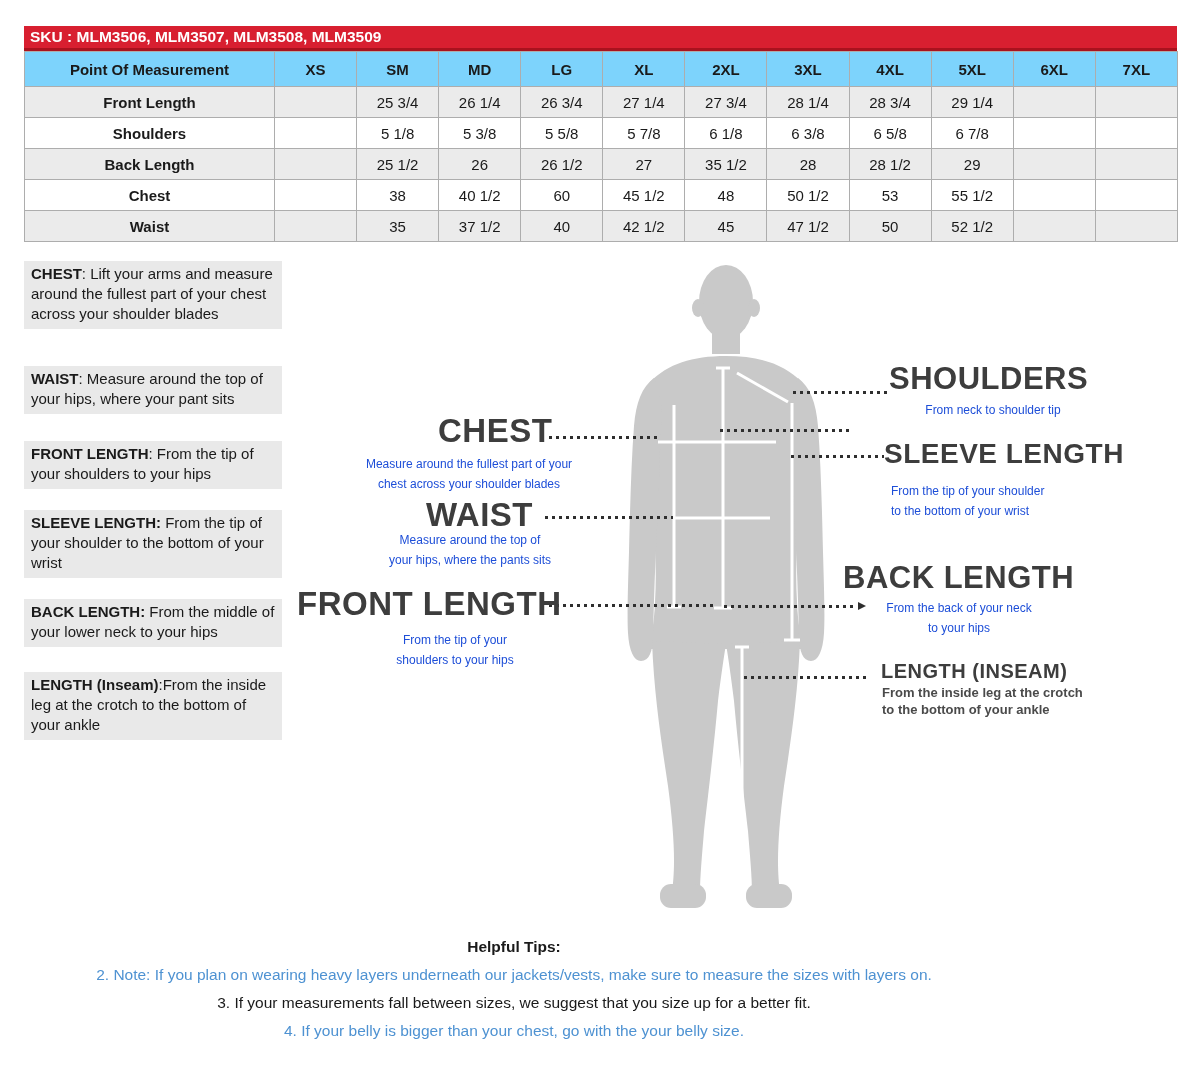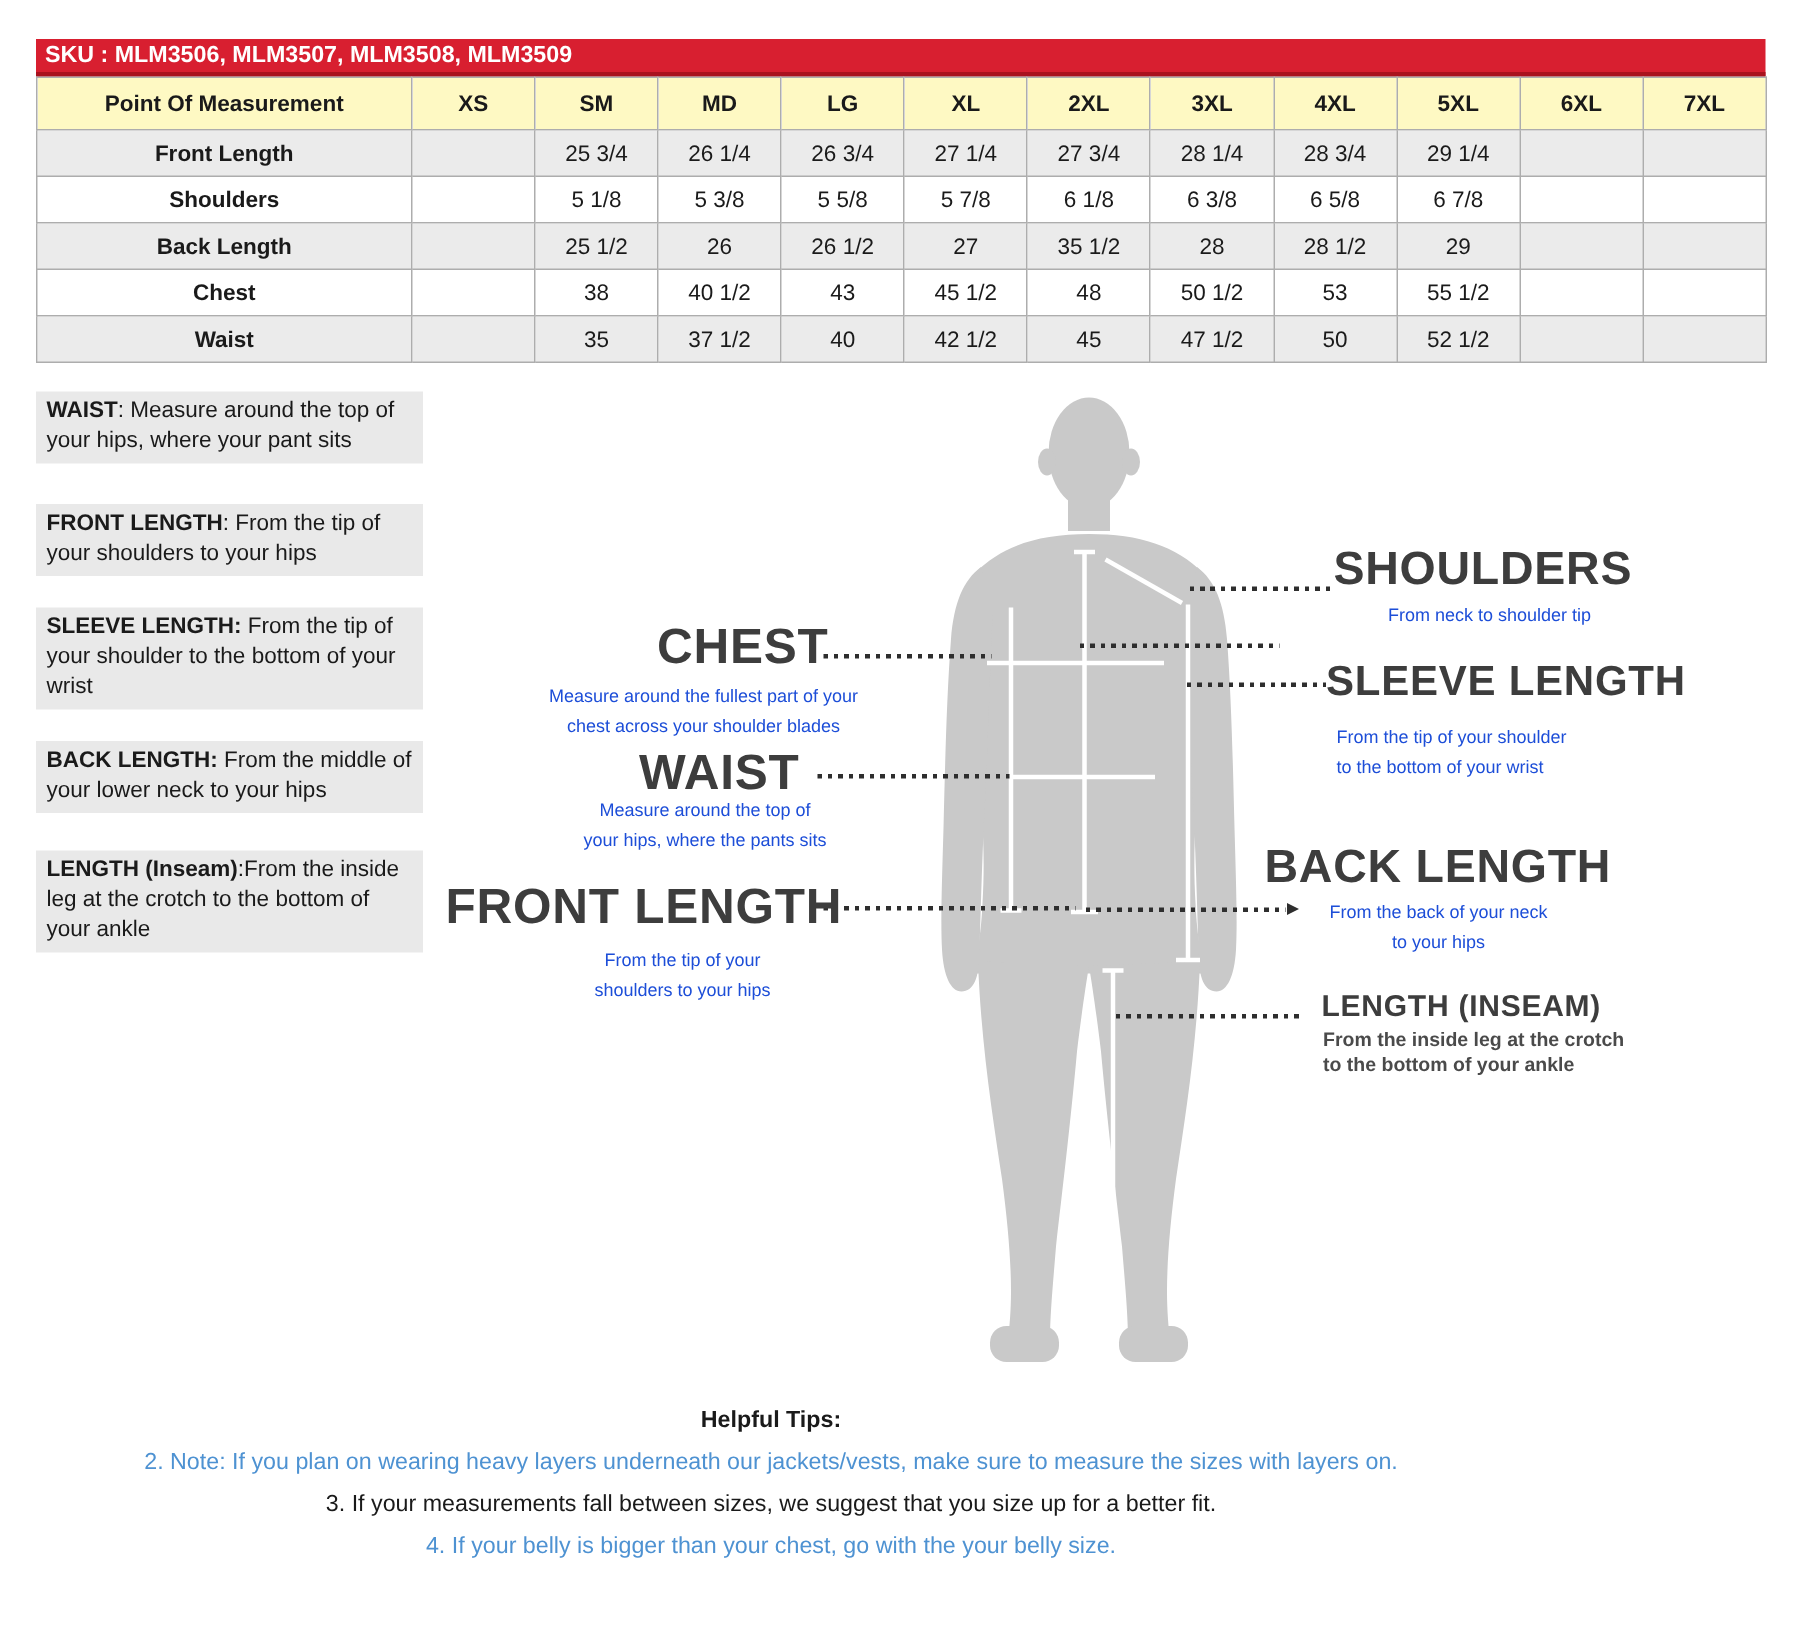--- a/index.html
+++ b/index.html
@@ -17,21 +17,21 @@
   
   table.size-table{
     position:absolute;left:24px;top:51px;width:1153px;
     border-collapse:collapse;table-layout:fixed;
     border:1px solid #7d7d7d;
   }
   .size-table th,.size-table td{
     border:1px solid #adadad;text-align:center;vertical-align:middle;
     font-size:15px;padding:0 2px;overflow:hidden;white-space:nowrap;
   }
-  .size-table thead th{height:34px;font-weight:bold;background:#fef9c3;}
+  .size-table thead th{height:34px;font-weight:bold;background:#7dd3fc;}
   .size-table tbody td{height:30px;background:#ffffff;}
   .size-table tbody tr.alt td{background:#ebebeb;}
   .size-table td.rowlabel{font-weight:bold;}
   
   .defs{position:absolute;left:24px;top:261px;width:258px;}
   .def-block{
     background:#e9e9e9;padding:3px 7px 5px 7px;font-size:15px;line-height:20px;
   }
   .def-block .term{font-weight:bold;}
   
@@ -133,21 +133,21 @@
           <td>28 1/2</td>
           <td>29</td>
           <td></td>
           <td></td>
         </tr>
         <tr>
           <td class="rowlabel">Chest</td>
           <td></td>
           <td>38</td>
           <td>40 1/2</td>
-          <td>43</td>
+          <td>60</td>
           <td>45 1/2</td>
           <td>48</td>
           <td>50 1/2</td>
           <td>53</td>
           <td>55 1/2</td>
           <td></td>
           <td></td>
         </tr>
         <tr class="alt">
           <td class="rowlabel">Waist</td>
@@ -160,20 +160,23 @@
           <td>47 1/2</td>
           <td>50</td>
           <td>52 1/2</td>
           <td></td>
           <td></td>
         </tr>
       </tbody>
   </table>
 
   <div class="defs">
+    <div class="def-block" style="margin-bottom:37px">
+      <span class="term">CHEST</span><span>: </span><span>Lift your arms and measure around the fullest part of your chest across your shoulder blades</span>
+    </div>
     <div class="def-block" style="margin-bottom:27px">
       <span class="term">WAIST</span><span>: </span><span>Measure around the top of your hips, where your pant sits</span>
     </div>
     <div class="def-block" style="margin-bottom:21px">
       <span class="term">FRONT LENGTH</span><span>: </span><span>From the tip of your shoulders to your hips</span>
     </div>
     <div class="def-block" style="margin-bottom:21px">
       <span class="term">SLEEVE LENGTH:</span><span> </span><span>From the tip of your shoulder to the bottom of your wrist</span>
     </div>
     <div class="def-block" style="margin-bottom:25px">

